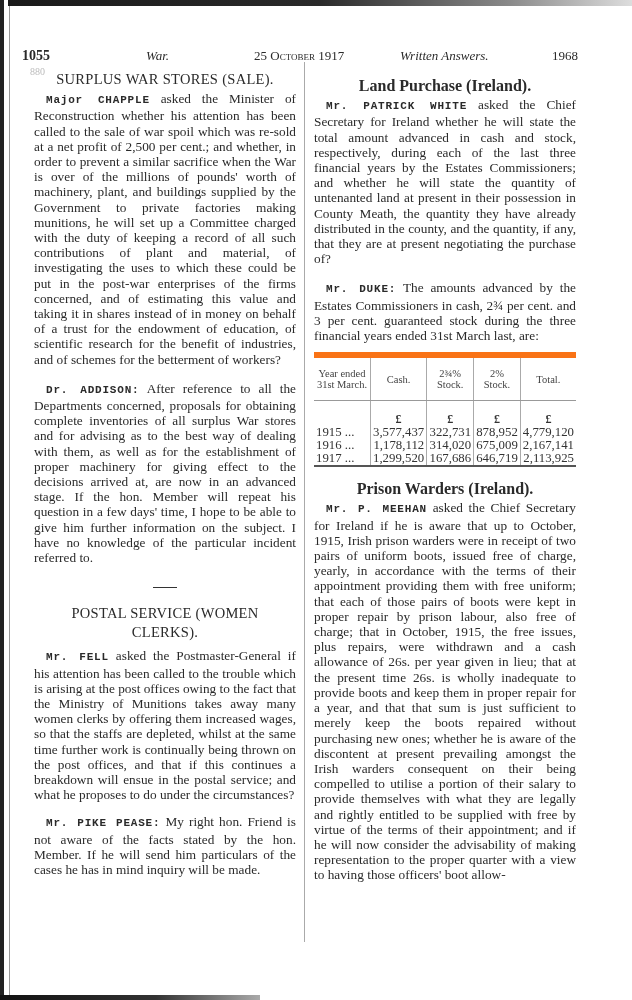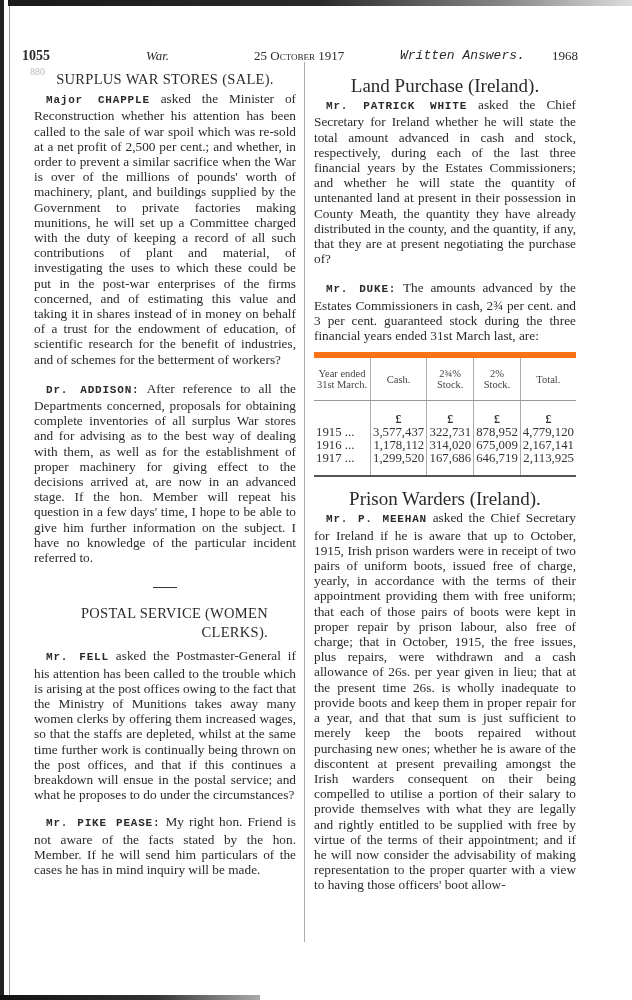--- a/index.html
+++ b/index.html
@@ -15,43 +15,43 @@
     background: linear-gradient(to right, #111 0%, #333 60%, #aaa 100%); }
   .left-edge { position: absolute; left: 0; top: 0; width: 4px; height: 1000px; background: #222; }
   .left-edge-2 { position: absolute; left: 9px; top: 6px; width: 1px; height: 994px; background: #999; }
   .col-rule { position: absolute; left: 304px; top: 62px; width: 1px; height: 880px; background: #aaa; }
 
   .header { position: absolute; top: 48px; left: 22px; width: 600px; height: 20px; font-size: 13px; }
   .header span { position: absolute; top: 0; white-space: nowrap; }
   .hdr-left-num { left: 0; font-weight: bold; font-size: 14px; }
   .hdr-war { left: 124px; font-style: italic; }
   .hdr-date { left: 232px; font-variant: small-caps; }
-  .hdr-written { left: 378px; font-style: italic; font-family: Liberation Mono, monospace; }
+  .hdr-written { left: 378px; font-style: italic; }
   .hdr-right-num { left: 530px; }
   .hdr-stamp { position: absolute; top: 66px; left: 30px; font-size: 10px; color: #bbb; }
 
   .col { position: absolute; font-size: 13.3px; line-height: 15.2px; text-align: justify; }
   .col-left { left: 34px; top: 72px; width: 262px; }
   .col-right { left: 314px; top: 78px; width: 262px; }
 
   .section-title { text-align: center; font-size: 14.5px; margin: 0 0 4px 0; letter-spacing: 0.3px; }
-  .section-title.bold { font-weight: normal; font-size: 19px; letter-spacing: 0; }
+  .section-title.bold { font-weight: bold; font-size: 16px; letter-spacing: 0; }
   .para { text-indent: 12px; margin: 0 0 9px 0; }
   .speaker { font-family: Liberation Mono, monospace; font-weight: bold; font-size: 11px; letter-spacing: 0.8px; }
   .rule-short { width: 24px; height: 1px; background: #333; margin: 22px auto 16px auto; }
 
   table.stats { border-collapse: collapse; width: 262px; font-size: 12.8px; margin: 6px 0 10px 0;
     border-top: 6px solid #f97316; border-bottom: 2px solid #555; }
   table.stats th { font-weight: normal; font-size: 10.5px; line-height: 11px; padding: 10px 2px 10px 2px;
     border-left: 1px solid #aaa; border-bottom: 1px solid #999; text-align: center; color: #444; }
   table.stats th:first-child { border-left: none; }
   table.stats td { padding: 0 2px; line-height: 13px; border-left: 1px solid #aaa; text-align: right; color: #333; }
   table.stats td.yr { border-left: none; text-align: left; white-space: nowrap; }
   table.stats tr.cur td { text-align: center; padding-top: 12px; font-weight: bold; font-size: 12px; }
-  table.stats tr.last td { padding-bottom: 10px; }
+  table.stats tr.last td { }
 </style>
 </head>
 <body>
 
 <div class="top-bar"></div>
 <div class="left-edge"></div>
 <div class="left-edge-2"></div>
 <div class="col-rule"></div>
 <div class="bottom-bar"></div>
 
@@ -68,21 +68,21 @@
   <div class="section-title">SURPLUS WAR STORES (SALE).</div>
   <p class="para">
     <span class="speaker">Major CHAPPLE</span>
     <span>asked the Minister of Reconstruction whether his attention has been called to the sale of war spoil which was re-sold at a net profit of 2,500 per cent.; and whether, in order to prevent a similar sacrifice when the War is over of the millions of pounds' worth of machinery, plant, and buildings supplied by the Government to private factories making munitions, he will set up a Committee charged with the duty of keeping a record of all such contributions of plant and material, of investigating the uses to which these could be put in the post-war enterprises of the firms concerned, and of estimating this value and taking it in shares instead of in money on behalf of a trust for the endowment of education, of scientific research for the benefit of industries, and of schemes for the betterment of workers?</span>
   </p>
   <p class="para" style="margin-top:14px;">
     <span class="speaker">Dr. ADDISON:</span>
     <span>After reference to all the Departments concerned, proposals for obtaining complete inventories of all surplus War stores and for advising as to the best way of dealing with them, as well as for the establishment of proper machinery for giving effect to the decisions arrived at, are now in an advanced stage. If the hon. Member will repeat his question in a few days' time, I hope to be able to give him further information on the subject. I have no knowledge of the particular incident referred to.</span>
   </p>
   <div class="rule-short"></div>
-  <div class="section-title" style="padding:0 28px; line-height:19px; margin-bottom:6px;text-align:right;">POSTAL SERVICE (WOMEN CLERKS).</div>
+  <div class="section-title" style="padding:0 28px; line-height:19px; margin-bottom:6px;">POSTAL SERVICE (WOMEN CLERKS).</div>
   <p class="para">
     <span class="speaker">Mr. FELL</span>
     <span>asked the Postmaster-General if his attention has been called to the trouble which is arising at the post offices owing to the fact that the Ministry of Munitions takes away many women clerks by offering them increased wages, so that the staffs are depleted, whilst at the same time further work is continually being thrown on the post offices, and that if this continues a breakdown will ensue in the postal service; and what he proposes to do under the circumstances?</span>
   </p>
   <p class="para" style="margin-top:12px;">
     <span class="speaker">Mr. PIKE PEASE:</span>
     <span>My right hon. Friend is not aware of the facts stated by the hon. Member. If he will send him particulars of the cases he has in mind inquiry will be made.</span>
   </p>
 </div>
 

